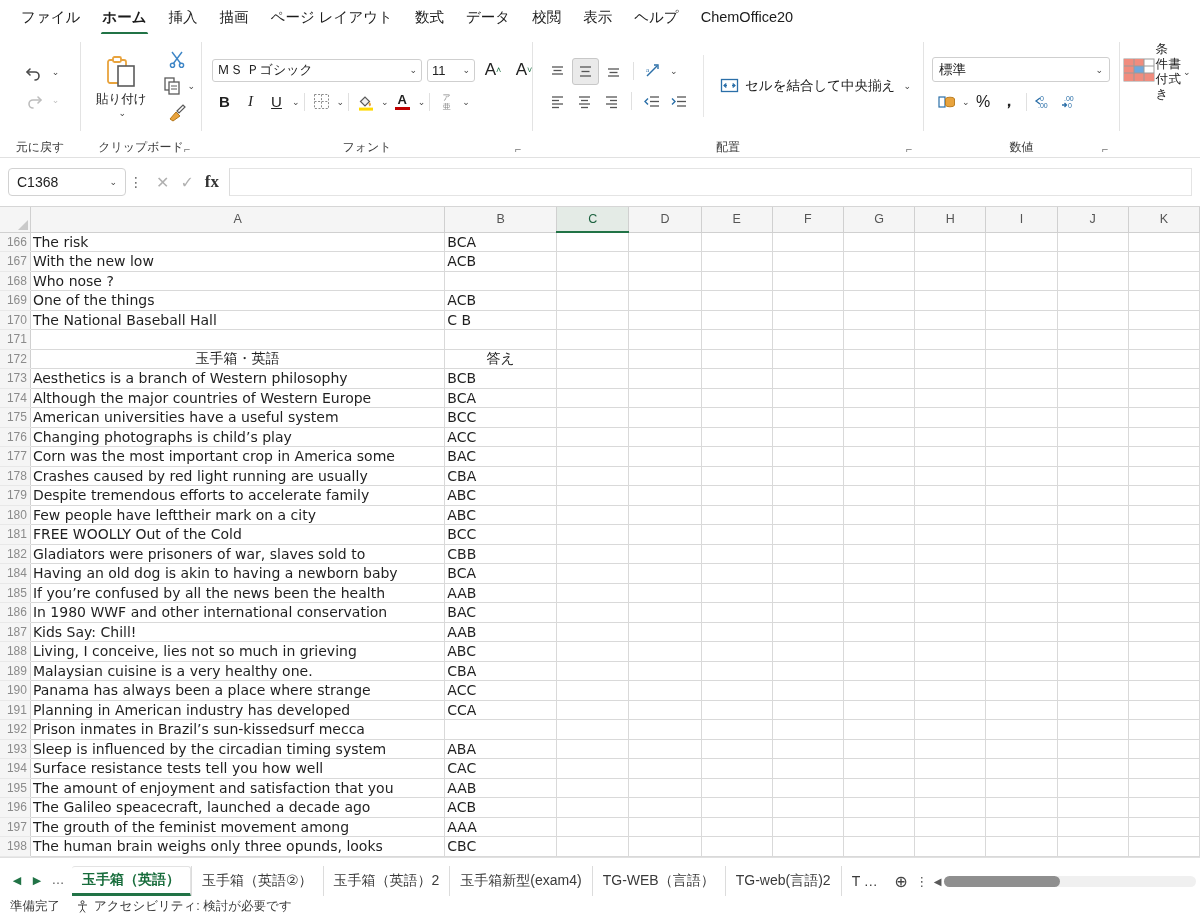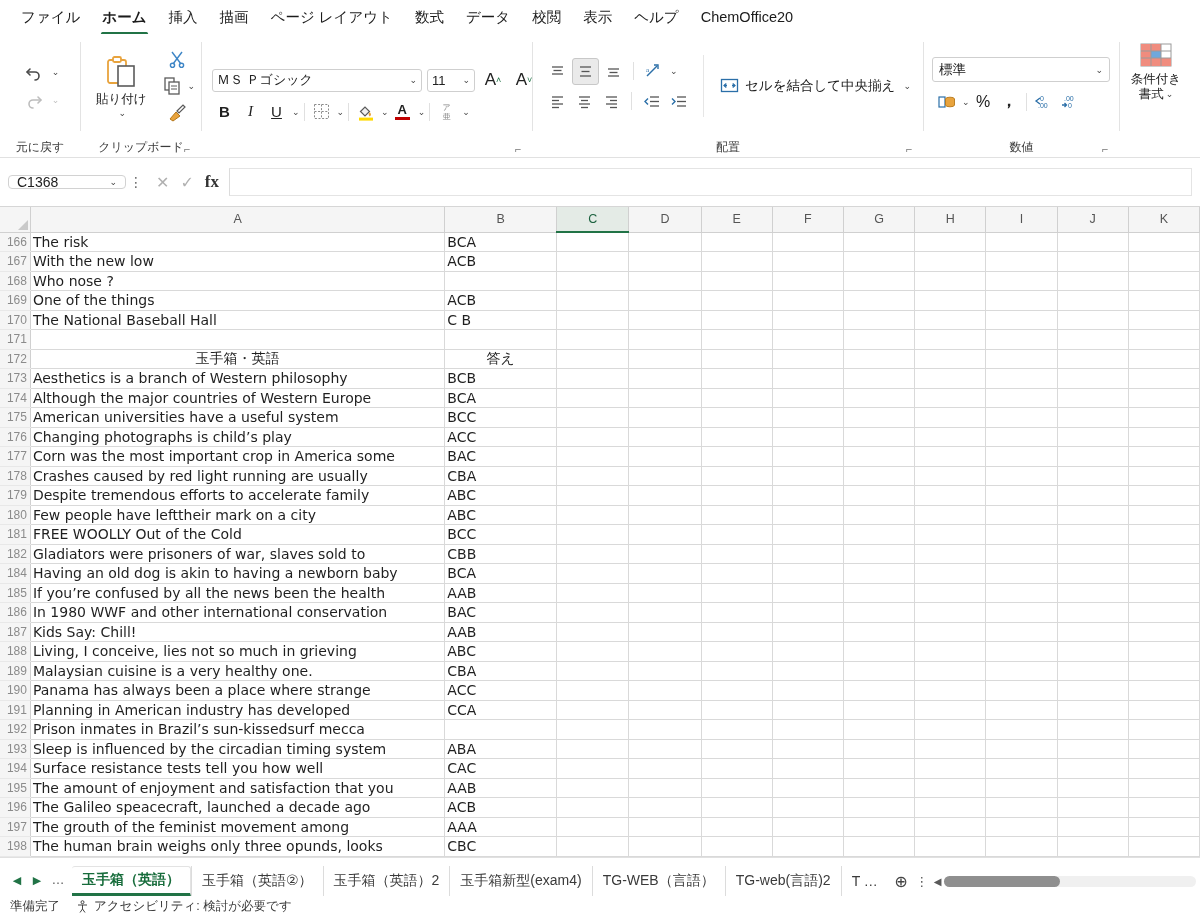--- a/index.html
+++ b/index.html
@@ -17,21 +17,21 @@
   .menu-item.active::after{
     content:"";position:absolute;left:10px;right:10px;bottom:-2px;height:3px;background:#217346;border-radius:2px;
   }
   
   .ribbon{height:123px;background:#fff;border-bottom:1px solid #e1e1e1;display:flex;position:relative;}
   .rgroup{position:relative;display:flex;flex-direction:column;height:100%;box-sizing:border-box;}
   .rgroup .gbody{flex:1;display:flex;align-items:center;padding:0 6px;}
   .glabel{height:20px;line-height:20px;text-align:center;font-size:12px;color:#3b3b3b;}
   .sep{width:1px;background:#e3e3e3;margin:8px 0 26px 0;}
   .dialog-launcher{position:absolute;right:5px;bottom:2px;width:12px;height:12px;color:#777;font-size:11px;line-height:12px;}
-  .btn{display:flex;flex-direction:column;align-items:center;justify-content:center;border-radius:3px;cursor:default;}
+  .btn{display:flex;flex-direction:row;align-items:center;justify-content:center;border-radius:3px;cursor:default;}
   .ico{display:inline-flex;align-items:center;justify-content:center;}
   .chev{font-size:9px;color:#444;margin-left:2px;}
   .smallbtn{width:26px;height:26px;display:flex;align-items:center;justify-content:center;border-radius:3px;}
   
   .undo-col{display:flex;flex-direction:column;justify-content:center;gap:2px;}
   .undo-row{display:flex;align-items:center;gap:3px;}
   
   .paste-btn{width:72px;display:flex;flex-direction:column;align-items:center;}
   .paste-label{font-size:12.5px;margin-top:1px;}
   
@@ -54,21 +54,21 @@
   .fmtrow{display:flex;align-items:center;gap:1px;}
   .bib{width:25px;height:25px;display:flex;align-items:center;justify-content:center;font-size:15px;border-radius:3px;}
   
   .aligngrid{display:flex;flex-direction:column;gap:4px;}
   .alignrow{display:flex;align-items:center;gap:2px;}
   .wrapbtn{display:flex;align-items:center;gap:6px;padding:3px 4px;border-radius:3px;font-size:13.5px;white-space:nowrap;}
   .toggle-on{border:1px solid #c8c8c8;background:#eaeaea;border-radius:3px;}
   
   .formulabar{height:48px;background:#fff;display:flex;align-items:center;padding:0 8px;gap:0;border-bottom:1px solid #d6d6d6;}
   .namebox{
-    width:118px;height:14px;border:1px solid #d2d2d2;border-radius:4px;background:#fff;
+    width:118px;height:28px;border:1px solid #d2d2d2;border-radius:4px;background:#fff;
     display:flex;align-items:center;padding:0 8px;font-size:14px;box-sizing:border-box;
   }
   .namebox .val{flex:1;}
   .fb-dots{width:20px;text-align:center;color:#6b6b6b;font-size:14px;}
   .fx-group{display:flex;align-items:center;gap:11px;padding:0 10px;}
   .fx-icon{font-size:16px;color:#b0b0b0;}
   .fx-italic{font-family:"Liberation Serif",serif;font-weight:bold;font-size:17px;color:#333;}
   .formula-input{
     flex:1;height:28px;border:1px solid #e4e4e4;border-left:1px solid #dcdcdc;background:#fff;
     display:flex;align-items:center;padding:0 6px;font-size:14px;box-sizing:border-box;
@@ -261,20 +261,21 @@
           </div>
         </div>
         <span class="chev">⌄</span>
         <div style="width:1px;height:18px;background:#e0e0e0;margin:0 3px"></div>
         <div class="bib" style="font-size:8px;line-height:9px;color:#888">
           <div style="text-align:center">ア<br>亜</div>
         </div>
         <span class="chev">⌄</span>
       </div>
     </div>
+    <div class="glabel">フォント</div>
     <div class="dialog-launcher">⌐</div>
   </div>
   <div class="sep"></div>
 
   <div class="rgroup" style="width:390px">
     <div class="gbody" style="align-items:center;gap:10px;padding-left:12px">
       <div class="aligngrid">
         <div class="alignrow">
           <div class="bib">
             <svg width="17" height="17" viewBox="0 0 17 17">

